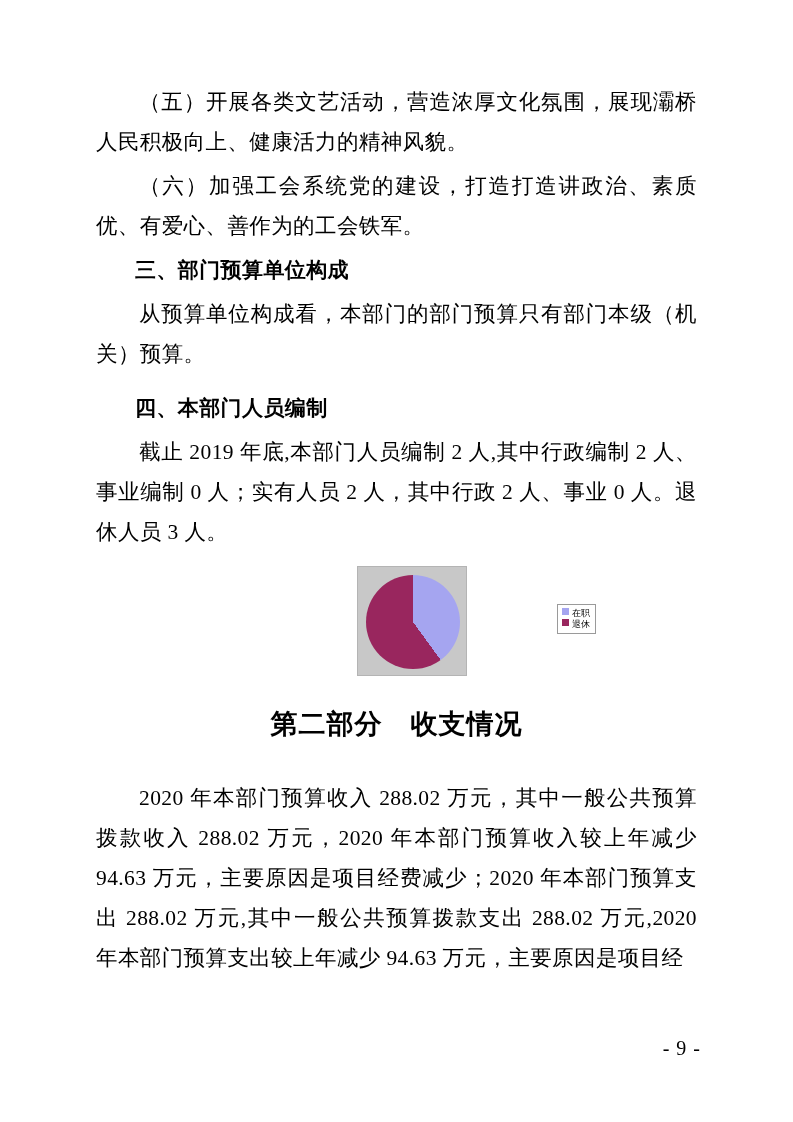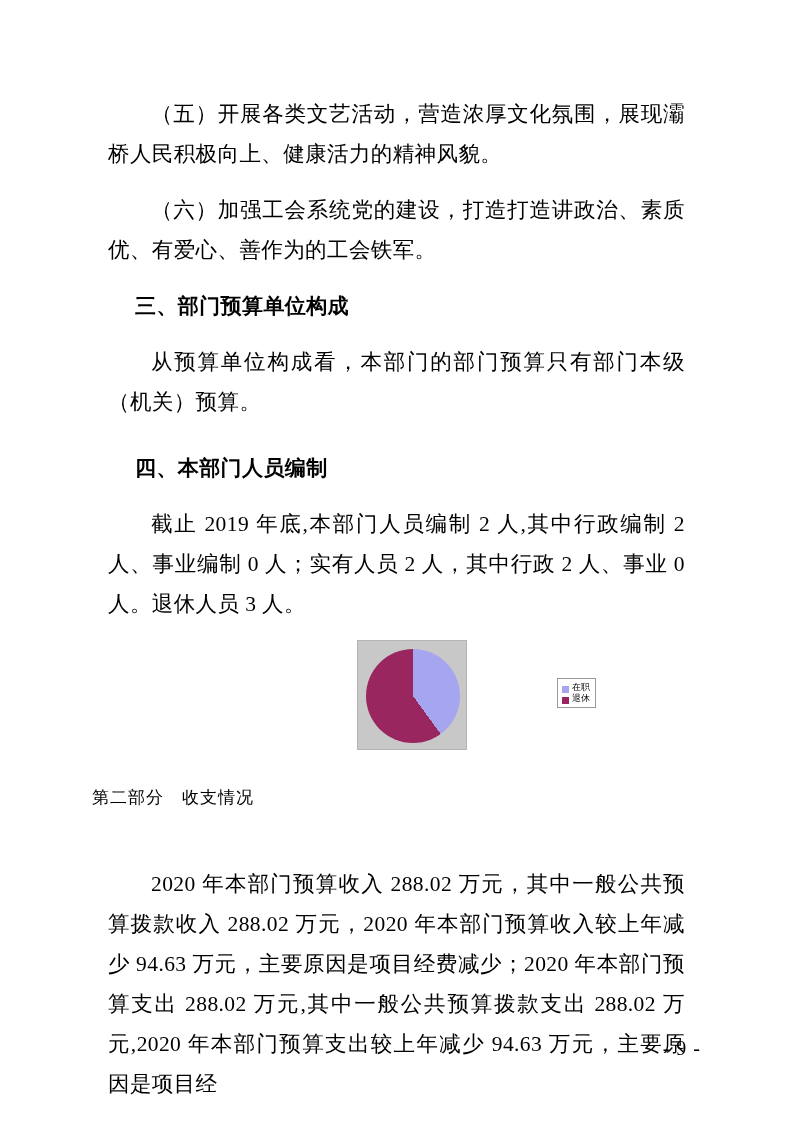--- a/index.html
+++ b/index.html
@@ -20,40 +20,40 @@
     width: 793px;
     height: 1122px;
     box-sizing: border-box;
     padding: 78px 92px 40px 92px;
   }
   .para {
     font-size: 21.5px;
     line-height: 40px;
     letter-spacing: 0.4px;
     text-align: justify;
-    margin: 16px;
+    margin: 4px;
     text-justify: inter-ideograph;
   }
   .indent {
     text-indent: 43px;
   }
   .heading {
     font-size: 21px;
     line-height: 40px;
     font-weight: bold;
     margin: 0;
     text-indent: 43px;
     letter-spacing: 0.4px;
   }
   .center-heading {
-    font-size: 17px;
+    font-size: 27px;
     line-height: 40px;
-    font-weight: normal;
+    font-weight: bold;
     margin: 0;
-    text-align: left;
+    text-align: center;
     letter-spacing: 1px;
   }
   .spacer-sm { height: 10px; }
 
   
   .chart-block {
     margin: 14px 0 10px 0;
     position: relative;
     height: 128px;
   }
@@ -81,21 +81,21 @@
     top: 38px;
     border: 1px solid #9a9a9a;
     background: #ffffff;
     padding: 3px 5px 3px 4px;
     font-size: 9px;
     line-height: 11px;
     font-family: "Liberation Sans", sans-serif;
   }
   .legend-row {
     display: flex;
-    align-items: flex-end;
+    align-items: flex-start;
     white-space: nowrap;
   }
   .legend-swatch {
     width: 7px;
     height: 7px;
     margin-right: 3px;
     display: inline-block;
   }
   .legend-label {
     font-size: 9px;

